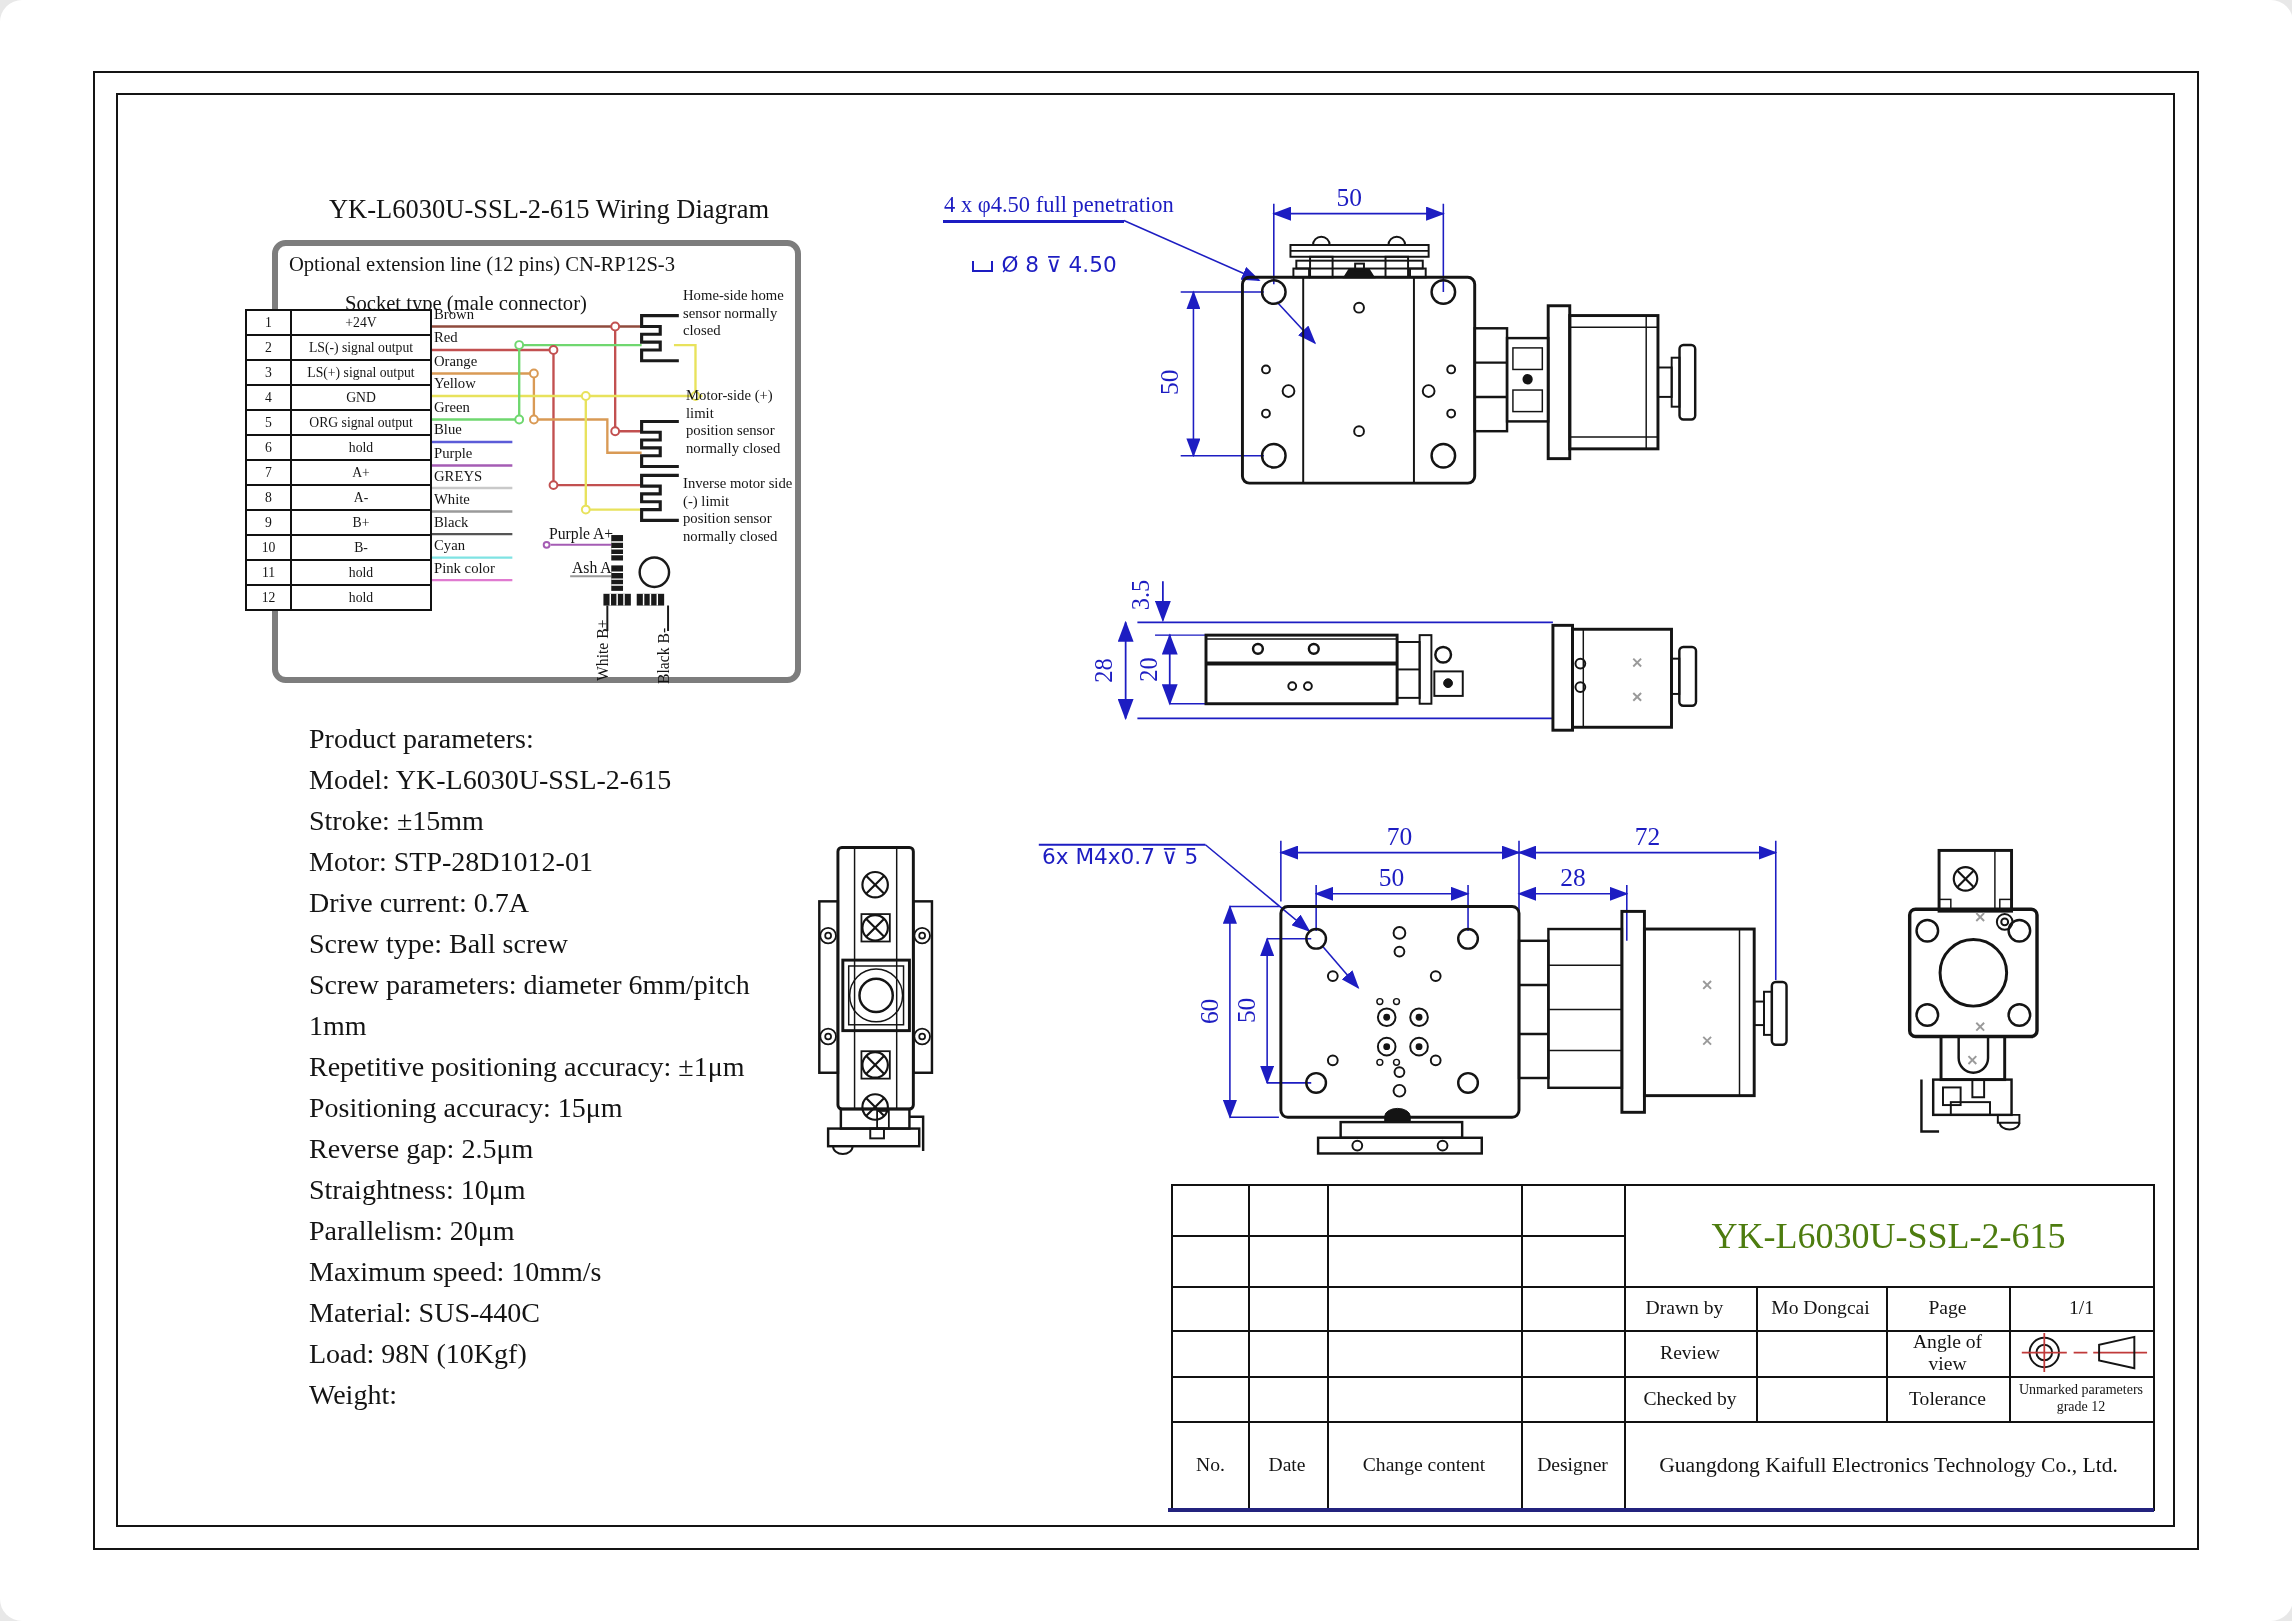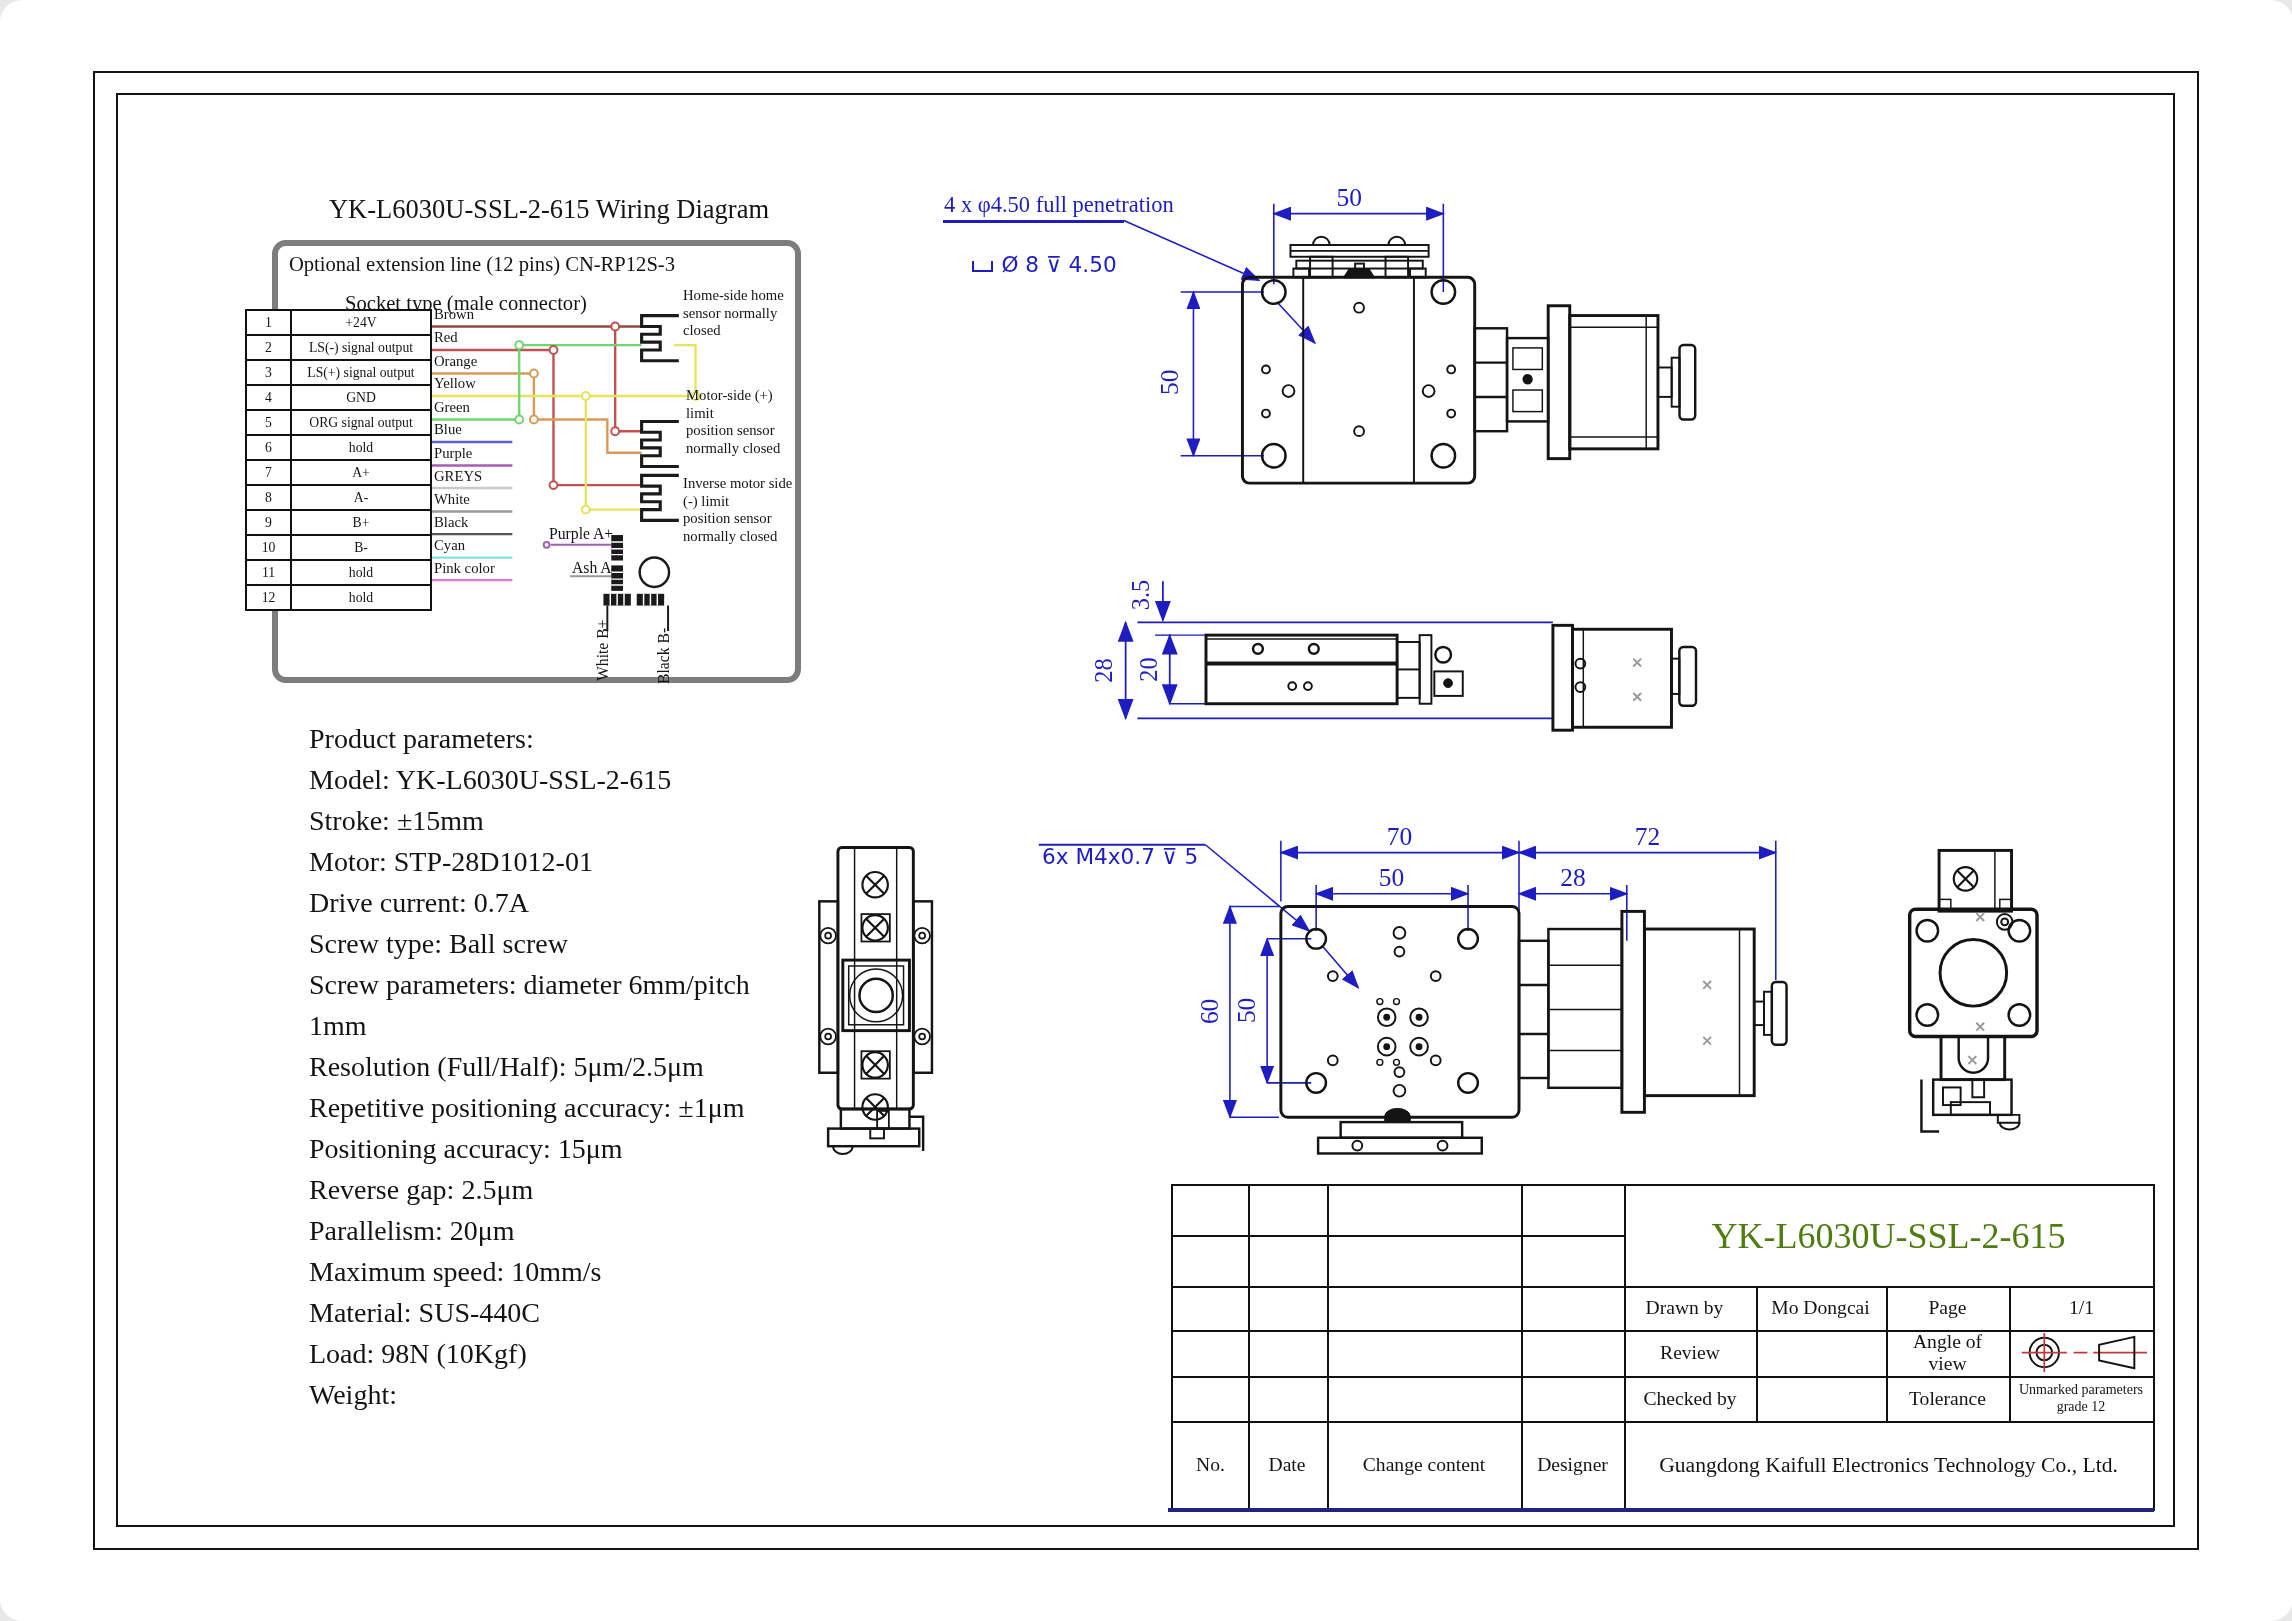--- a/index.html
+++ b/index.html
@@ -200,24 +200,24 @@
 
   <div id="param-lines">
       <div class="param-line">Product parameters:</div>
       <div class="param-line">Model: YK-L6030U-SSL-2-615</div>
       <div class="param-line">Stroke: ±15mm</div>
       <div class="param-line">Motor: STP-28D1012-01</div>
       <div class="param-line">Drive current: 0.7A</div>
       <div class="param-line">Screw type: Ball screw</div>
       <div class="param-line">Screw parameters: diameter 6mm/pitch</div>
       <div class="param-line">1mm</div>
-      <div class="param-line">Resolution (Full/Half): 5μm/2.5μm</div>
       <div class="param-line">Repetitive positioning accuracy: ±1μm</div>
       <div class="param-line">Positioning accuracy: 15μm</div>
       <div class="param-line">Reverse gap: 2.5μm</div>
+      <div class="param-line">Straightness: 10μm</div>
       <div class="param-line">Parallelism: 20μm</div>
       <div class="param-line">Maximum speed: 10mm/s</div>
       <div class="param-line">Material: SUS-440C</div>
       <div class="param-line">Load: 98N (10Kgf)</div>
       <div class="param-line">Weight:</div>
     </div>
 
   <svg style="left:921px;top:147px;" width="784" height="392" viewBox="0 0 800 400">
     <defs>
       <marker id="aF" markerWidth="12" markerHeight="9" refX="11" refY="4.5" orient="auto-start-reverse">

